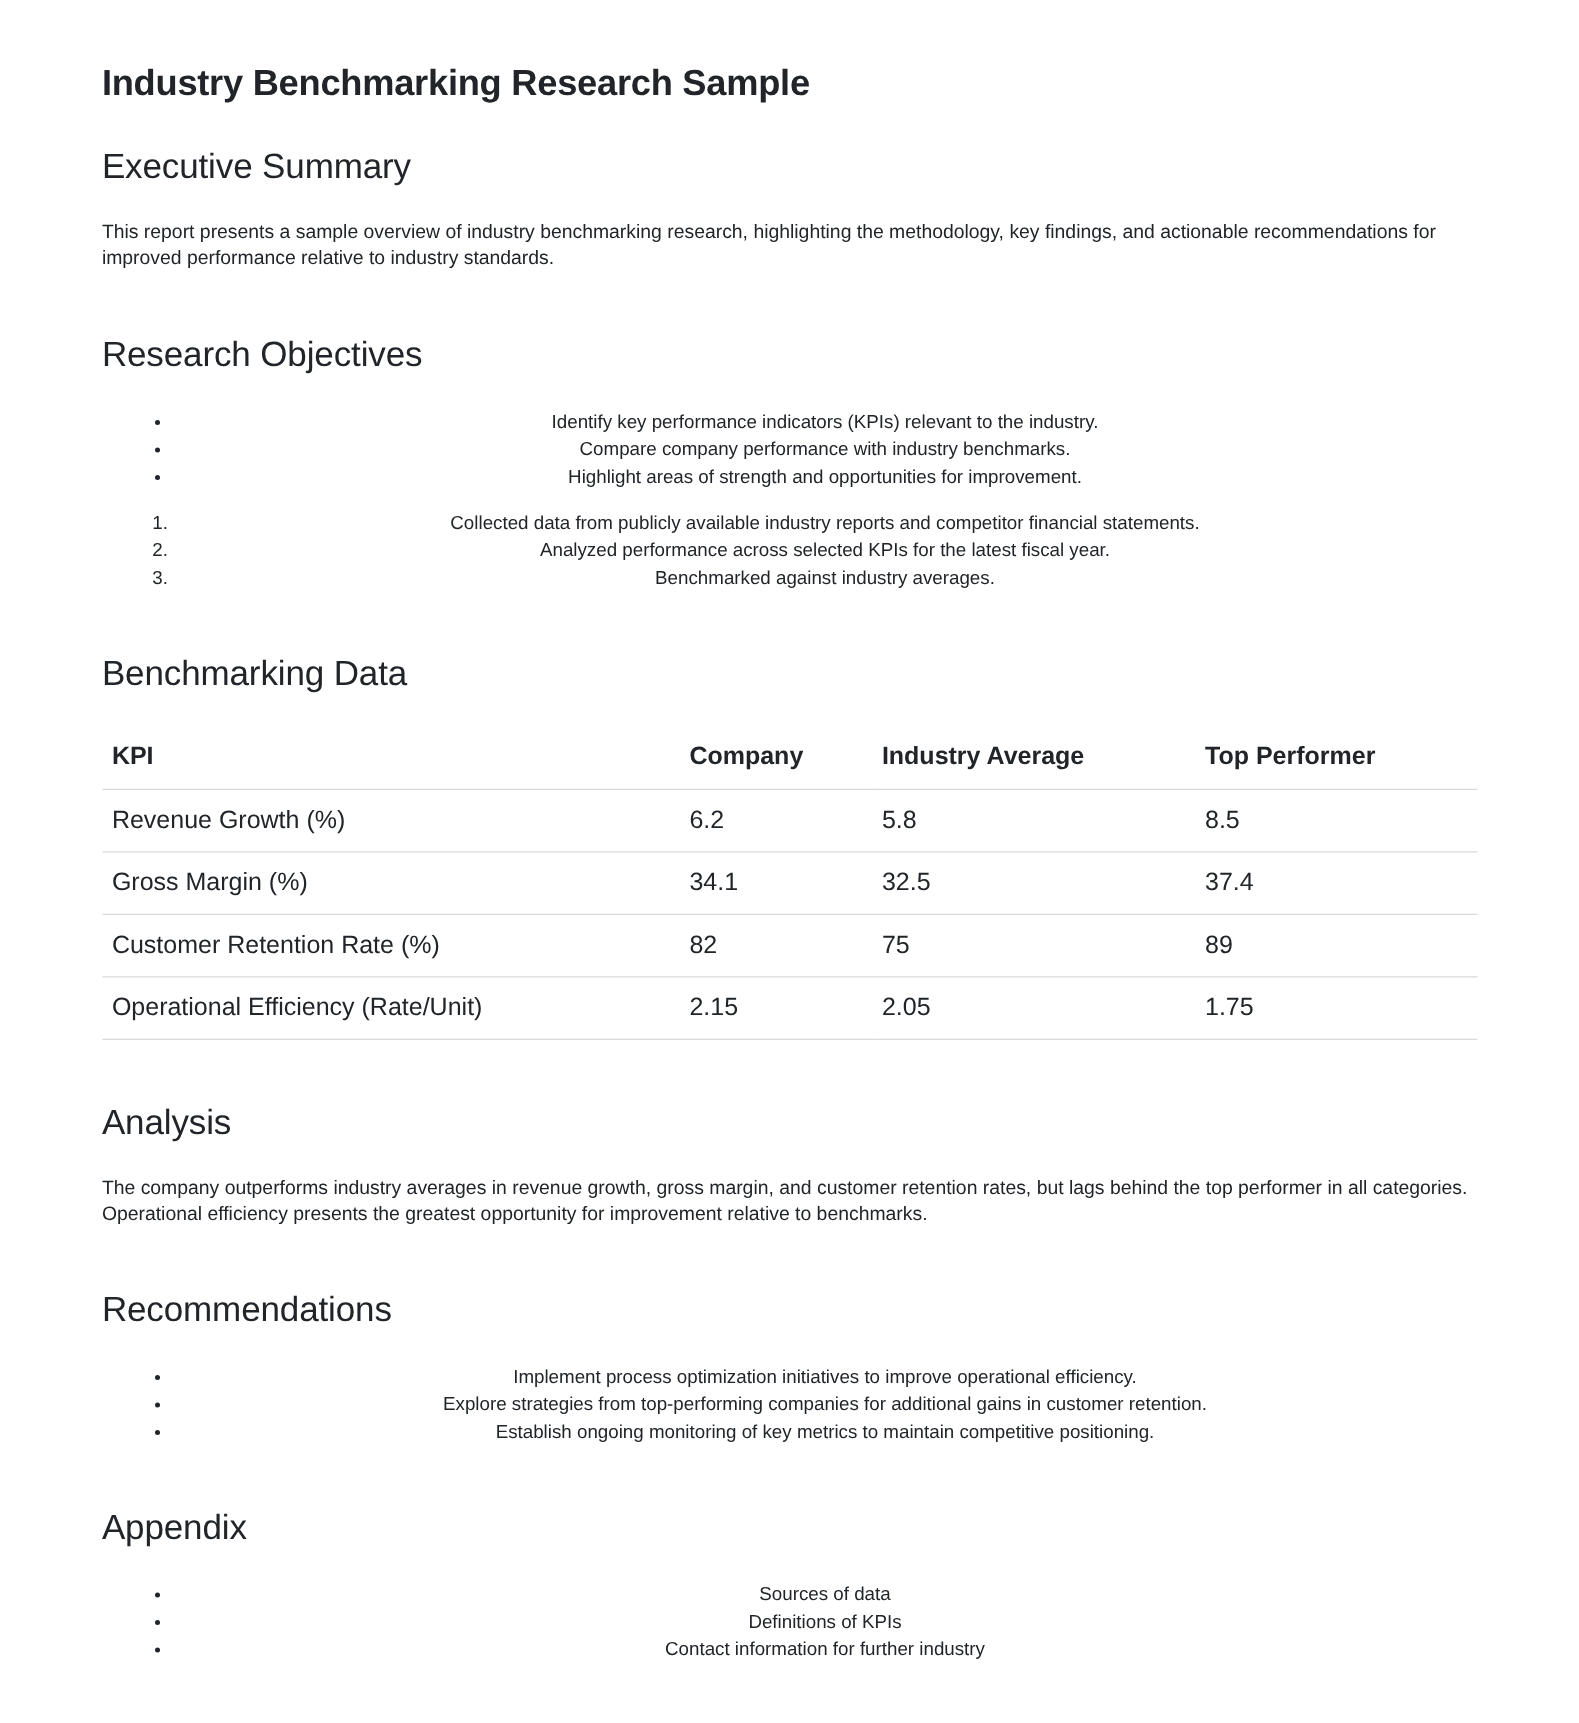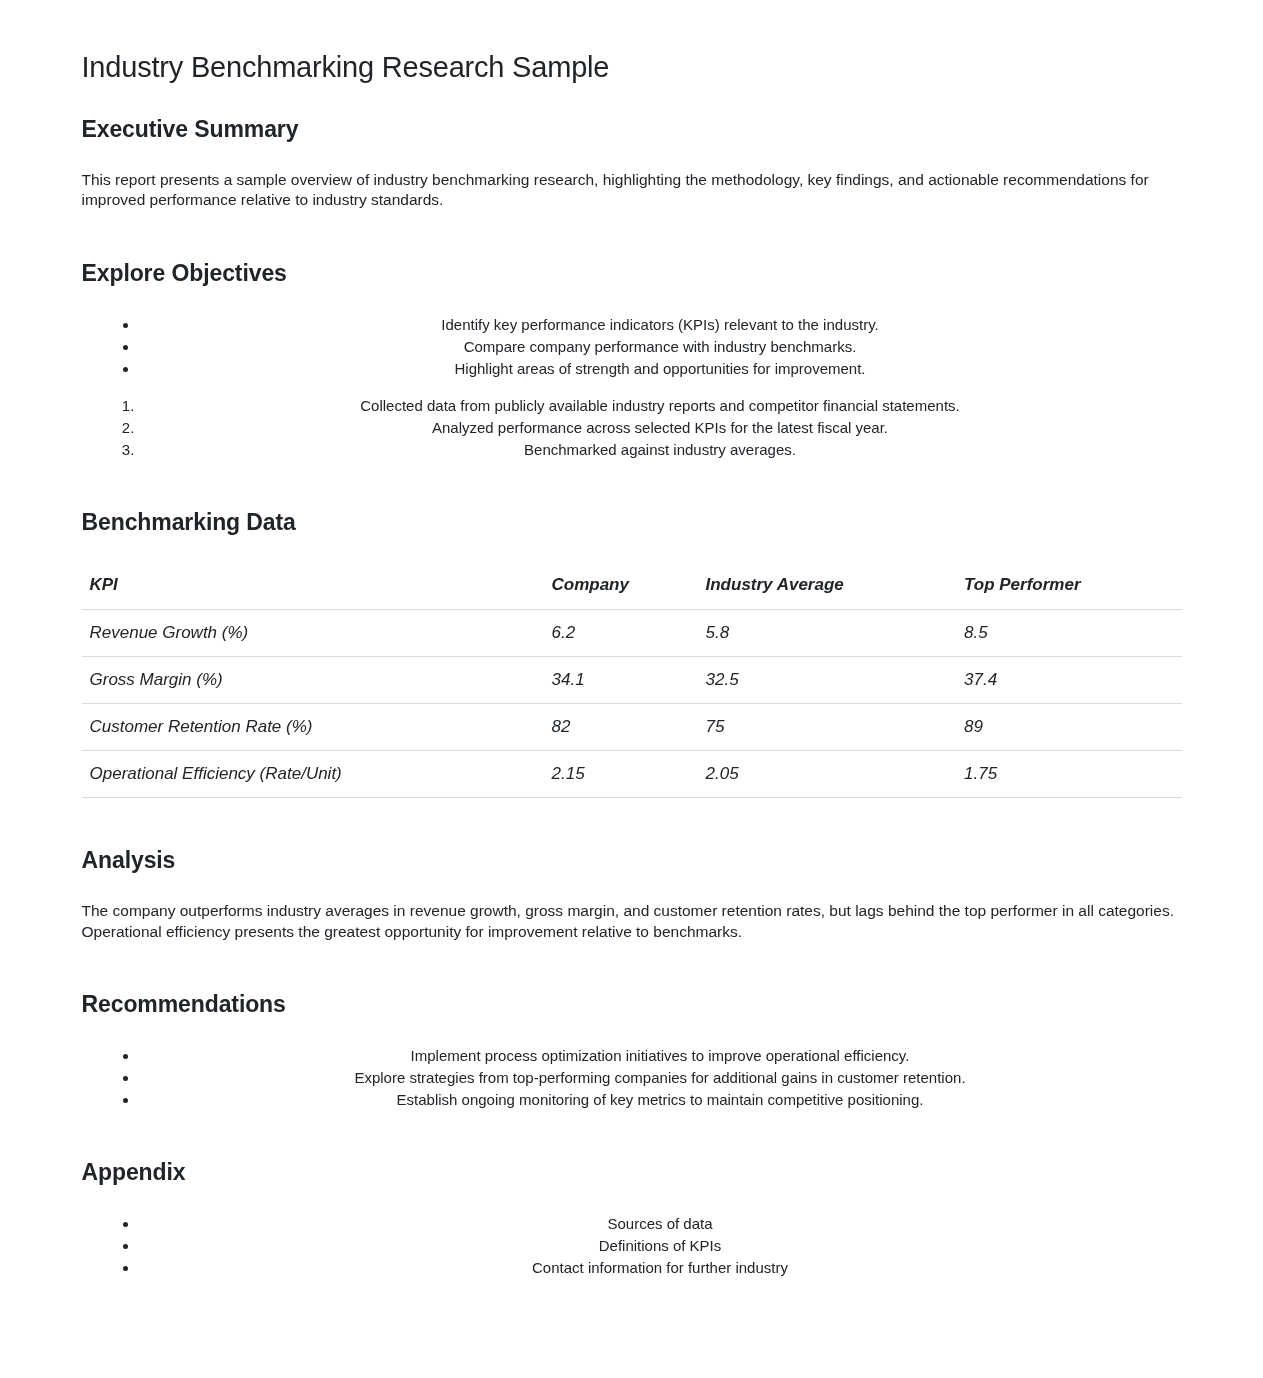--- a/index.html
+++ b/index.html
@@ -15,28 +15,28 @@
     box-sizing: border-box;
   }
   .page {
     width: 1100px;
     margin: 0 auto;
     padding-top: 50px;
     padding-bottom: 80px;
   }
   h1.doc-title {
     font-size: 29px;
-    font-weight: 400;
+    font-weight: 700;
     line-height: 1.2;
     margin: 0 0 30px 0;
     letter-spacing: -0.2px;
   }
   h2.section-heading {
-    font-size: 23px;
-    font-weight: 700;
+    font-size: 28px;
+    font-weight: 400;
     line-height: 1.25;
     margin: 48px 0 26px 0;
     letter-spacing: -0.1px;
   }
   h2.first-heading {
     margin-top: 30px;
   }
   p.body-text {
     font-size: 15.5px;
     line-height: 1.35;
@@ -48,23 +48,22 @@
     margin: 0 0 16px 0;
     padding-left: 57px;
     text-align: center;
   }
   ul.bullet-list li, ol.numbered-list li {
     margin: 0 0 1px 0;
   }
   table.data-table {
     width: 100%;
     border-collapse: collapse;
-    font-size: 17px;
+    font-size: 20px;
     margin-top: 12px;
-    font-style: italic;
   }
   table.data-table th {
     text-align: left;
     font-weight: 700;
     padding: 12px 8px 14px 8px;
   }
   table.data-table td {
     padding: 13px 8px;
     border-top: 1px solid #d9d9d9;
   }
@@ -79,21 +78,21 @@
 </head>
 <body>
 
 <div class="page">
 
   <h1 class="doc-title">Industry Benchmarking Research Sample</h1>
 
   <h2 class="section-heading first-heading">Executive Summary</h2>
   <p class="body-text">This report presents a sample overview of industry benchmarking research, highlighting the methodology, key findings, and actionable recommendations for improved performance relative to industry standards.</p>
 
-  <h2 class="section-heading">Explore Objectives</h2>
+  <h2 class="section-heading">Research Objectives</h2>
   <ul class="bullet-list">
     <li>Identify key performance indicators (KPIs) relevant to the industry.</li>
     <li>Compare company performance with industry benchmarks.</li>
     <li>Highlight areas of strength and opportunities for improvement.</li>
   </ul>
 
   <ol class="numbered-list">
     <li>Collected data from publicly available industry reports and competitor financial statements.</li>
     <li>Analyzed performance across selected KPIs for the latest fiscal year.</li>
     <li>Benchmarked against industry averages.</li>

